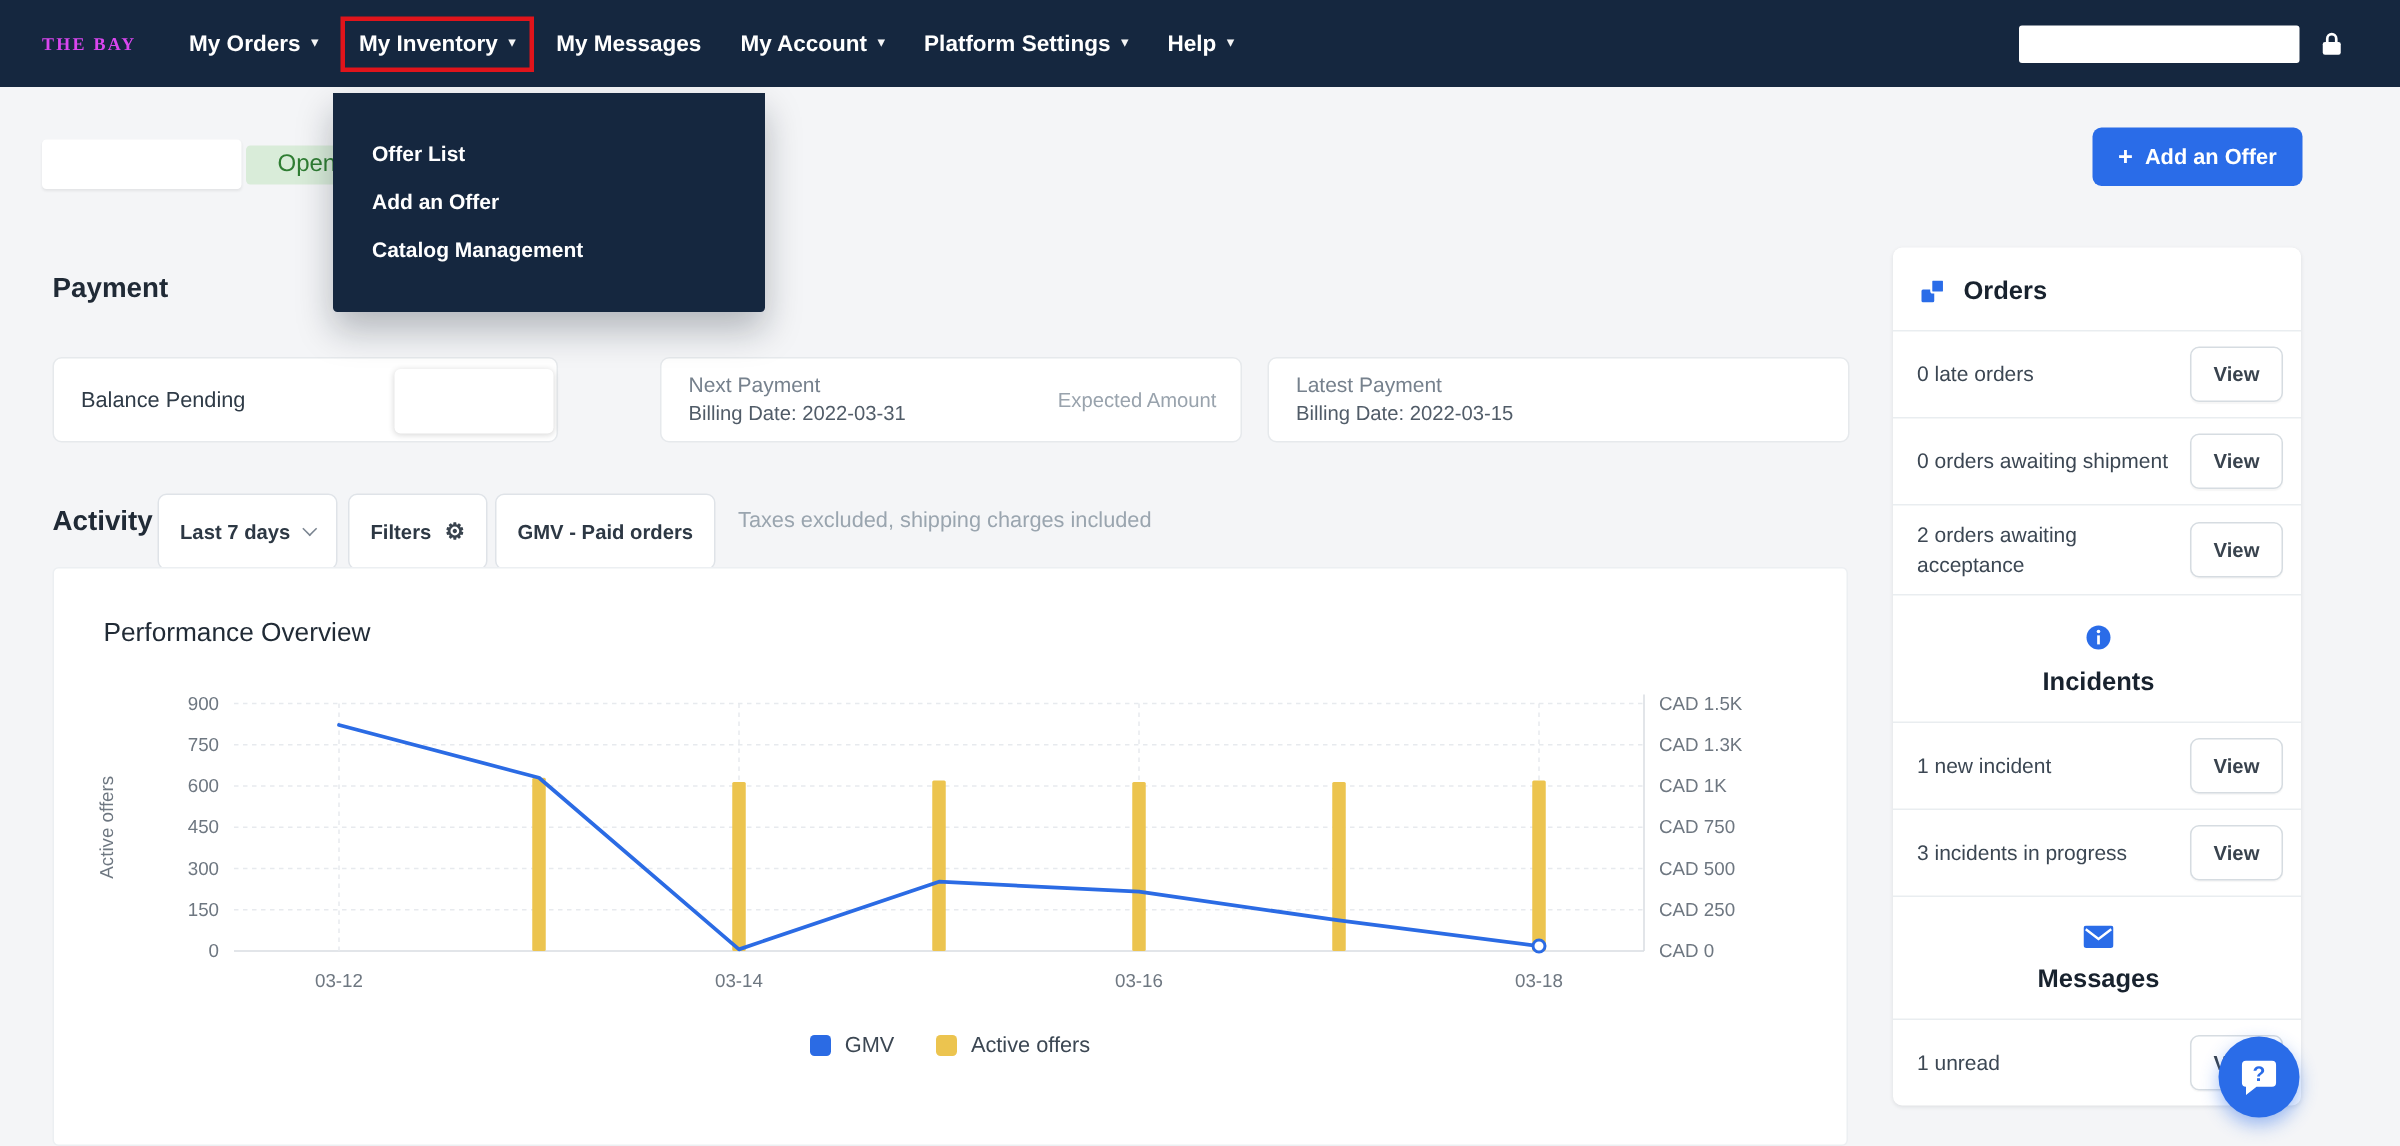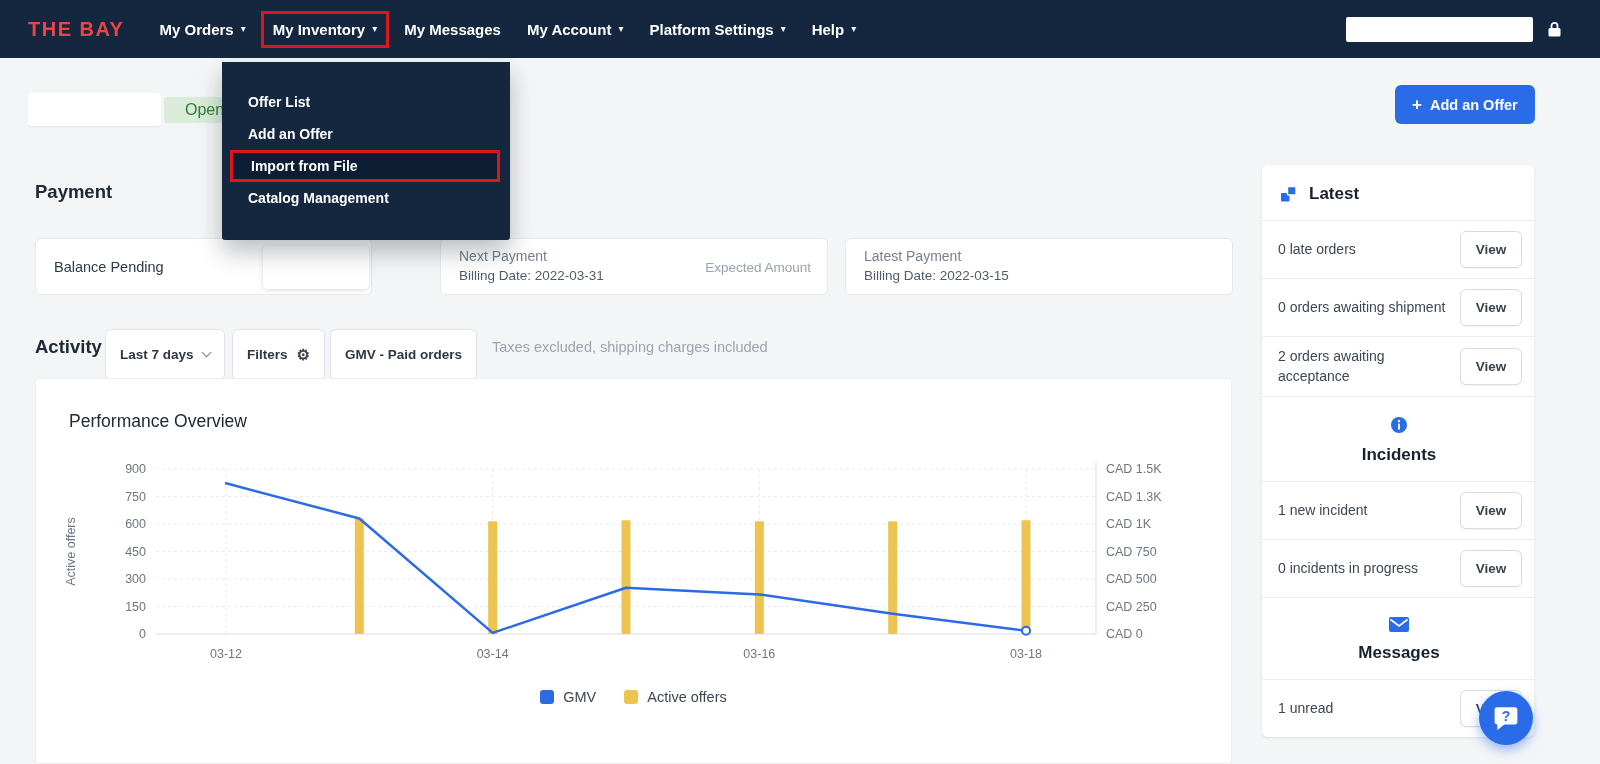--- a/index.html
+++ b/index.html
@@ -3,21 +3,21 @@
 <meta charset="utf-8">
 <style>
   * { margin:0; padding:0; box-sizing:border-box; }
   html,body { width:1600px; height:764px; overflow:hidden; }
   body { font-family:"Liberation Sans","DejaVu Sans",sans-serif; background:#f4f5f7; }
   .page { position:relative; width:1600px; height:764px; background:#f4f5f7; overflow:hidden; }
 
   
   .topnav { position:absolute; top:0; left:0; right:0; height:58px; background:#15273f;
             display:flex; align-items:center; padding:0 38px 0 28px; z-index:60; }
-  .logo { font-family:Liberation Sans, sans-serif; color:#ef4444; font-size:20px; font-weight:700;
+  .logo { font-family:Liberation Serif, serif; color:#d946ef; font-size:12px; font-weight:700;
           letter-spacing:1.5px; margin-right:24px; white-space:nowrap; }
   .nav-items { display:flex; align-items:center; gap:4px; }
   .nav-item { color:#fff; font-weight:700; font-size:15px; padding:8px 11px;
               display:flex; align-items:center; gap:7px; cursor:pointer; white-space:nowrap; }
   .nav-item .caret { font-size:10px; line-height:1; opacity:.95; }
   .red-frame { border:3px solid #e0141b; padding:7px 9px; }
   .nav-right { margin-left:auto; display:flex; align-items:center; gap:14px; }
   .nav-search { width:187px; height:25px; border:none; border-radius:2px; background:#fff; outline:none;
                 padding:0 8px; font-size:13px; }
   .lock { display:flex; align-items:center; }
@@ -136,21 +136,20 @@
           <rect x="1.5" y="7" width="12" height="8.5" rx="1.5" fill="#fff"></rect>
           <path d="M4.5 7.5 V4.8 a3 3 0 0 1 6 0 V7.5" stroke="#fff" stroke-width="1.8" fill="none"></path>
         </svg>
       </span>
     </div>
   </header>
 
   <div class="menu">
     <div class="menu-item">Offer List</div>
     <div class="menu-item">Add an Offer</div>
-    <div class="menu-item red-item">Import from File</div>
     <div class="menu-item">Catalog Management</div>
   </div>
 
   <div class="shop-box"></div>
   <span class="open-badge">Open</span>
   <button class="add-offer-btn">
     <span class="plus">+</span>
     <span>Add an Offer</span>
   </button>
 
@@ -239,21 +238,21 @@
   </div>
 
   <aside class="sidebar">
     <div class="sb-header">
       <span class="sb-icon">
         <svg width="18" height="18" viewBox="0 0 18 18">
           <rect x="1" y="8" width="8.5" height="8.5" rx="1" fill="#2a6ce8"></rect>
           <rect x="7.5" y="1.5" width="8.5" height="8.5" rx="1" fill="#2a6ce8" stroke="#fff" stroke-width="1.4"></rect>
         </svg>
       </span>
-      <span>Latest</span>
+      <span>Orders</span>
     </div>
     <div class="sb-row">
       <span class="sb-label">0 late orders</span>
       <button class="view-btn">View</button>
     </div>
     <div class="sb-row">
       <span class="sb-label">0 orders awaiting shipment</span>
       <button class="view-btn">View</button>
     </div>
     <div class="sb-row">
@@ -268,21 +267,21 @@
           <circle cx="9" cy="5" r="1.2" fill="#fff"></circle>
         </svg>
       </span>
       <span>Incidents</span>
     </div>
     <div class="sb-row">
       <span class="sb-label">1 new incident</span>
       <button class="view-btn">View</button>
     </div>
     <div class="sb-row">
-      <span class="sb-label">0 incidents in progress</span>
+      <span class="sb-label">3 incidents in progress</span>
       <button class="view-btn">View</button>
     </div>
     <div class="sb-header bordered">
       <span class="sb-icon">
         <svg width="20" height="15" viewBox="0 0 20 15">
           <rect x="0" y="0" width="20" height="15" rx="2" fill="#2a6ce8"></rect>
           <path d="M1.5 2.5 L10 9 L18.5 2.5" stroke="#fff" stroke-width="1.6" fill="none"></path>
         </svg>
       </span>
       <span>Messages</span>

